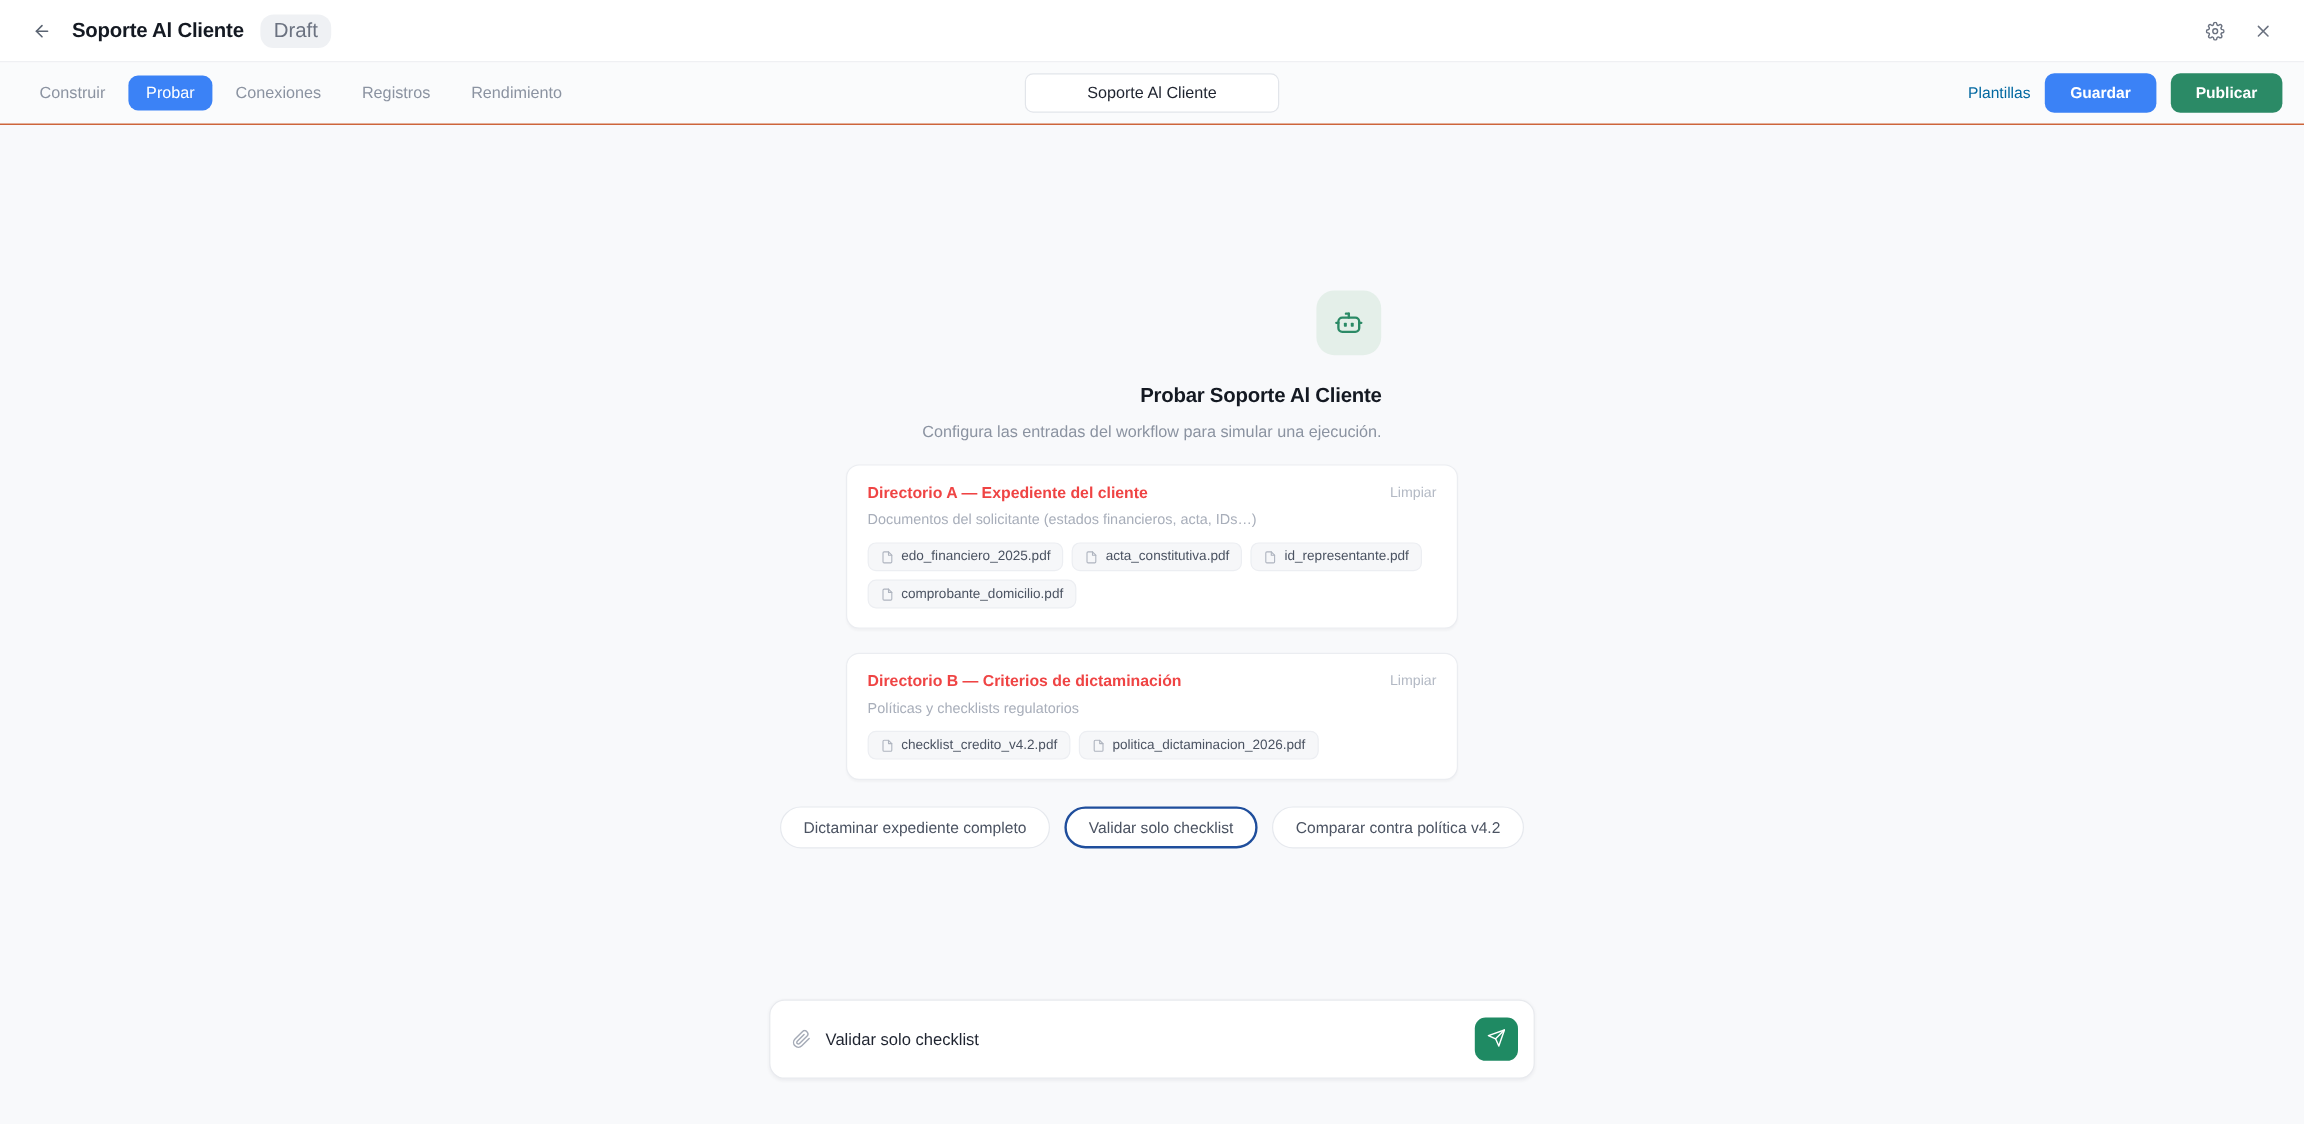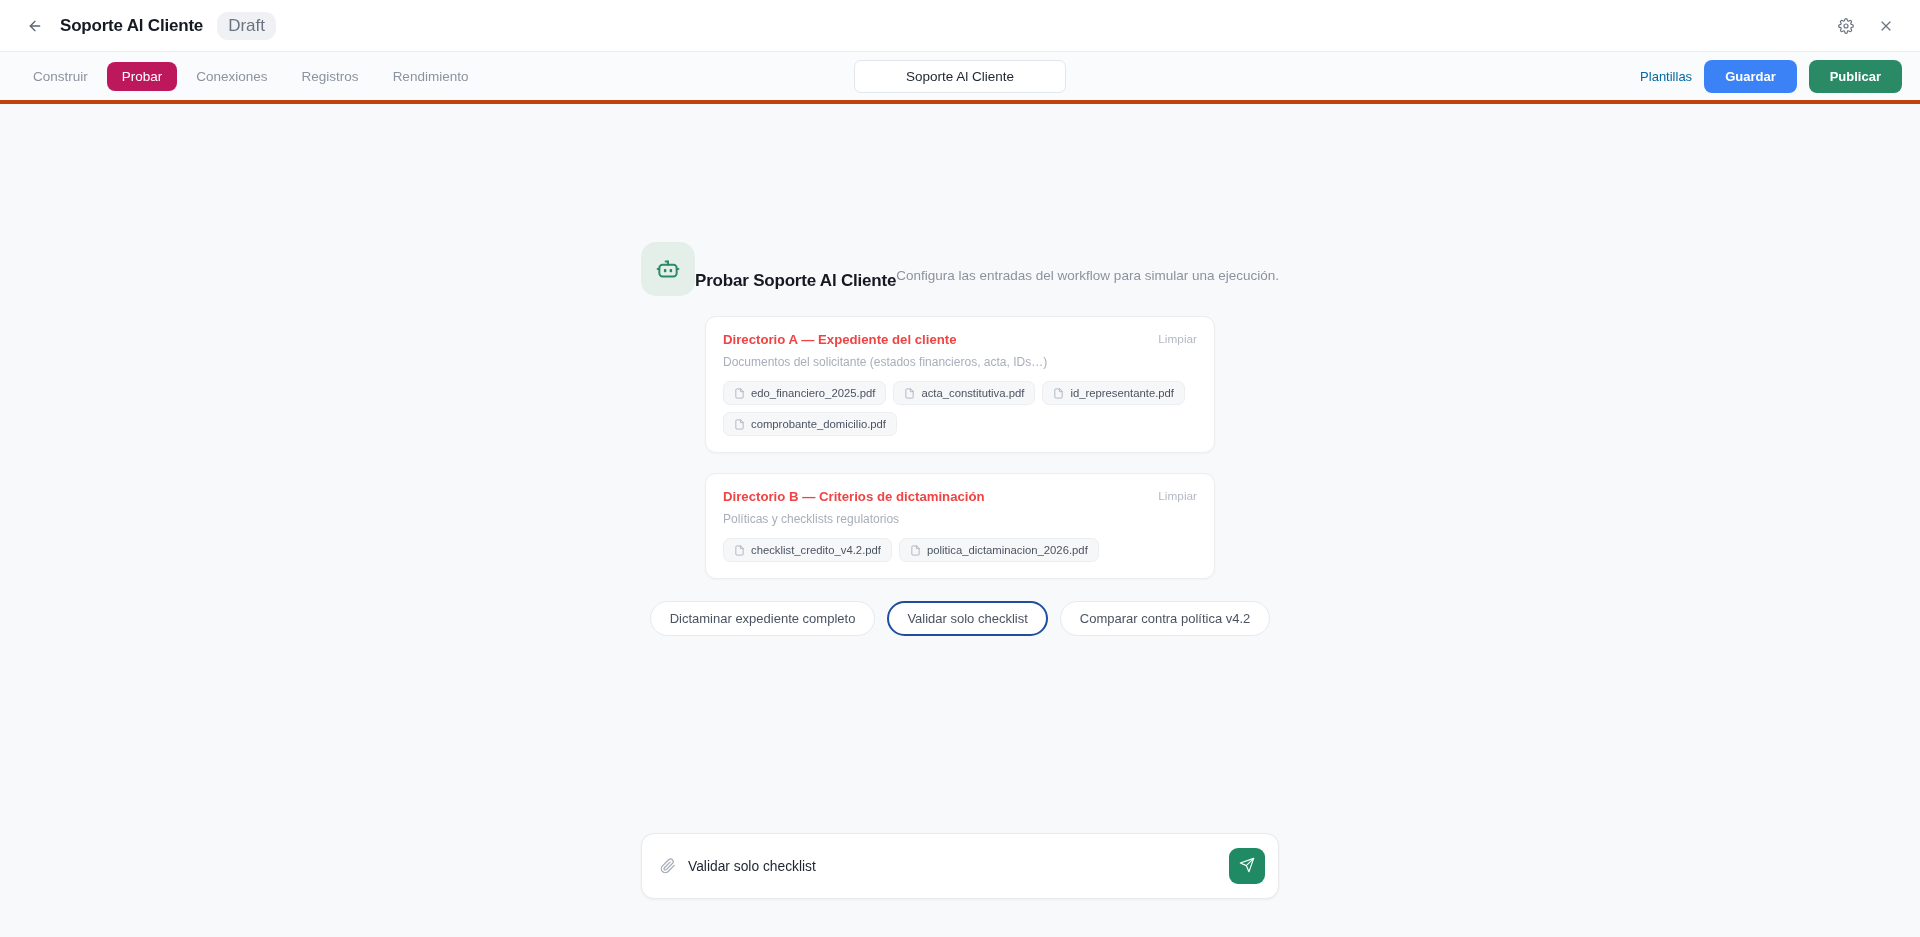--- a/index.html
+++ b/index.html
@@ -45,33 +45,33 @@
   .icon-btn {
     width: 24px; height: 24px;
     display: flex; align-items: center; justify-content: center;
     cursor: pointer; color: #6b7280;
   }
 
   
   .toolbar {
     height: 52px;
     background: #fafbfc;
-    border-bottom: 4px solid #c2410c;
+    border-bottom: 1px solid #c2410c;
     display: flex; align-items: center;
     padding: 0 18px;
     position: relative;
   }
   .tabs { display: flex; align-items: center; gap: 4px; }
   .tab {
     font-size: 13.5px; color: #8b93a1;
     padding: 7px 15px; border-radius: 8px;
     cursor: pointer; white-space: nowrap;
   }
   .tab.active {
-    background: #be185d; color: #ffffff; font-weight: 500;
+    background: #3b82f6; color: #ffffff; font-weight: 500;
   }
   .center-name {
     position: absolute;
     left: 50%; transform: translateX(-50%);
     background: #ffffff;
     border: 1px solid #e2e5ea;
     border-radius: 7px;
     font-size: 13.5px; font-weight: 500; color: #1f2430;
     padding: 8px 40px;
     min-width: 212px;
@@ -94,21 +94,21 @@
   .btn-save { background: #3b82f6; }
   .btn-publish { background: #2b8a66; }
 
   
   .canvas {
     height: calc(937px - 104px);
     position: relative;
     display: flex; flex-direction: column; align-items: center;
   }
 
-  .hero { margin-top: 138px; display: flex; flex-direction: row; align-items: center; }
+  .hero { margin-top: 138px; display: flex; flex-direction: column; align-items: flex-end; }
   .robot-badge {
     width: 54px; height: 54px;
     background: #e4efe9;
     border-radius: 15px;
     display: flex; align-items: center; justify-content: center;
   }
   .hero-title {
     margin-top: 24px;
     font-size: 17px; font-weight: 700; color: #141922;
     letter-spacing: -0.2px;

